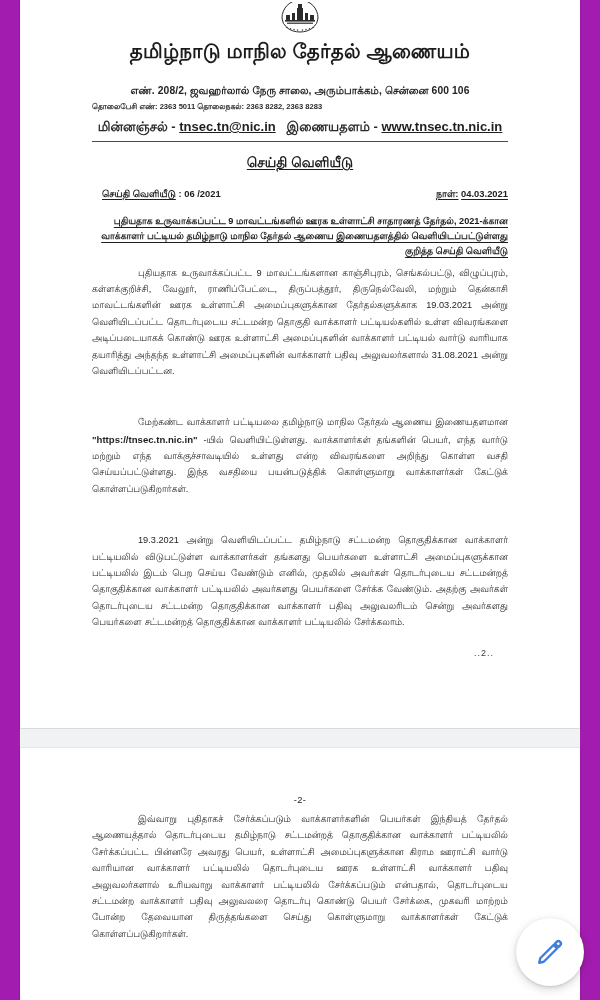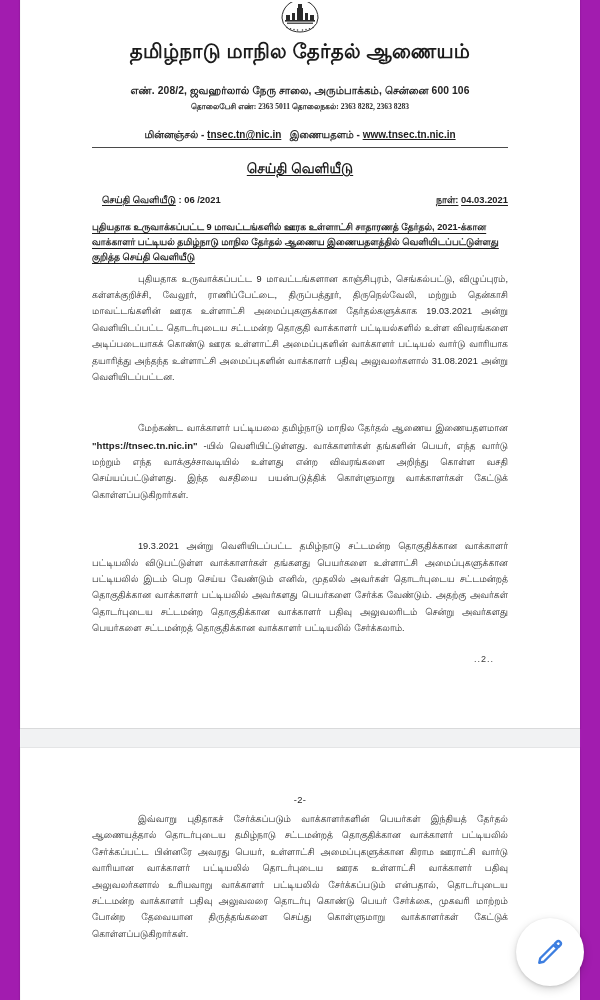--- a/index.html
+++ b/index.html
@@ -89,33 +89,32 @@
   }
   .org-address {
     text-align: center;
     font-size: 10.3px;
     font-weight: 700;
     color: #232323;
     margin-top: 22px;
     letter-spacing: 0.1px;
   }
   .org-phone {
-    text-align: center;
+    text-align: left;
     font-size: 7.6px;
     font-weight: 700;
     color: #2b2b2b;
     margin-top: 4px;
-    font-family: Liberation Serif, serif;
   }
   .org-web {
     text-align: center;
-    font-size: 10px;
+    font-size: 13px;
     font-weight: 600;
     color: #2b2b2b;
-    margin-top: 17px;
+    margin-top: 7px;
   }
   .org-web .lnk {
     text-decoration: underline;
     color: #1e1e1e;
   }
   .rule {
     height: 0;
     border-top: 1.3px solid #4a4a4a;
     margin-top: 5px;
   }
@@ -143,21 +142,21 @@
     padding-left: 10px;
   }
   .meta-row .ref .u,
   .meta-row .date .u {
     text-decoration: underline;
     text-underline-offset: 2px;
   }
 
   
   .subject {
-    text-align: left;
+    text-align: right;
     font-size: 9.2px;
     font-weight: 700;
     line-height: 1.62;
     color: #1c1c1c;
     margin-top: 14px;
     text-decoration: underline;
     text-underline-offset: 2.5px;
     text-decoration-skip-ink: none;
   }
 

